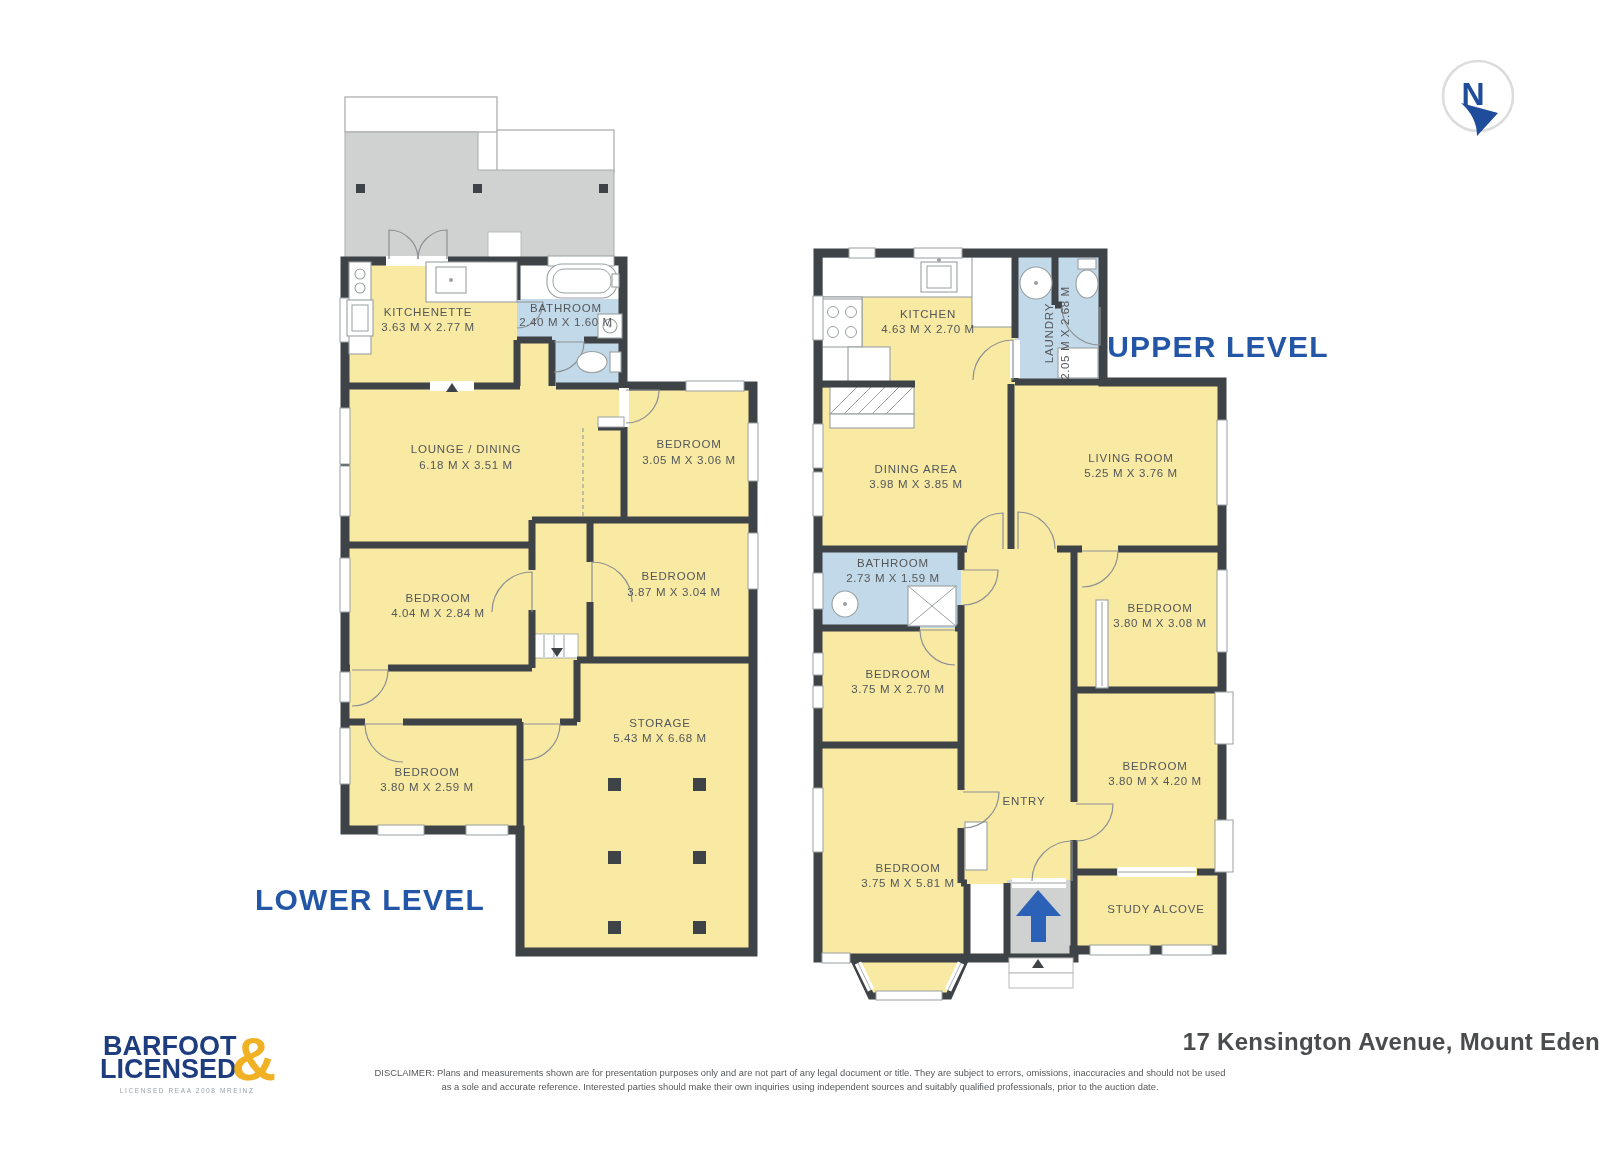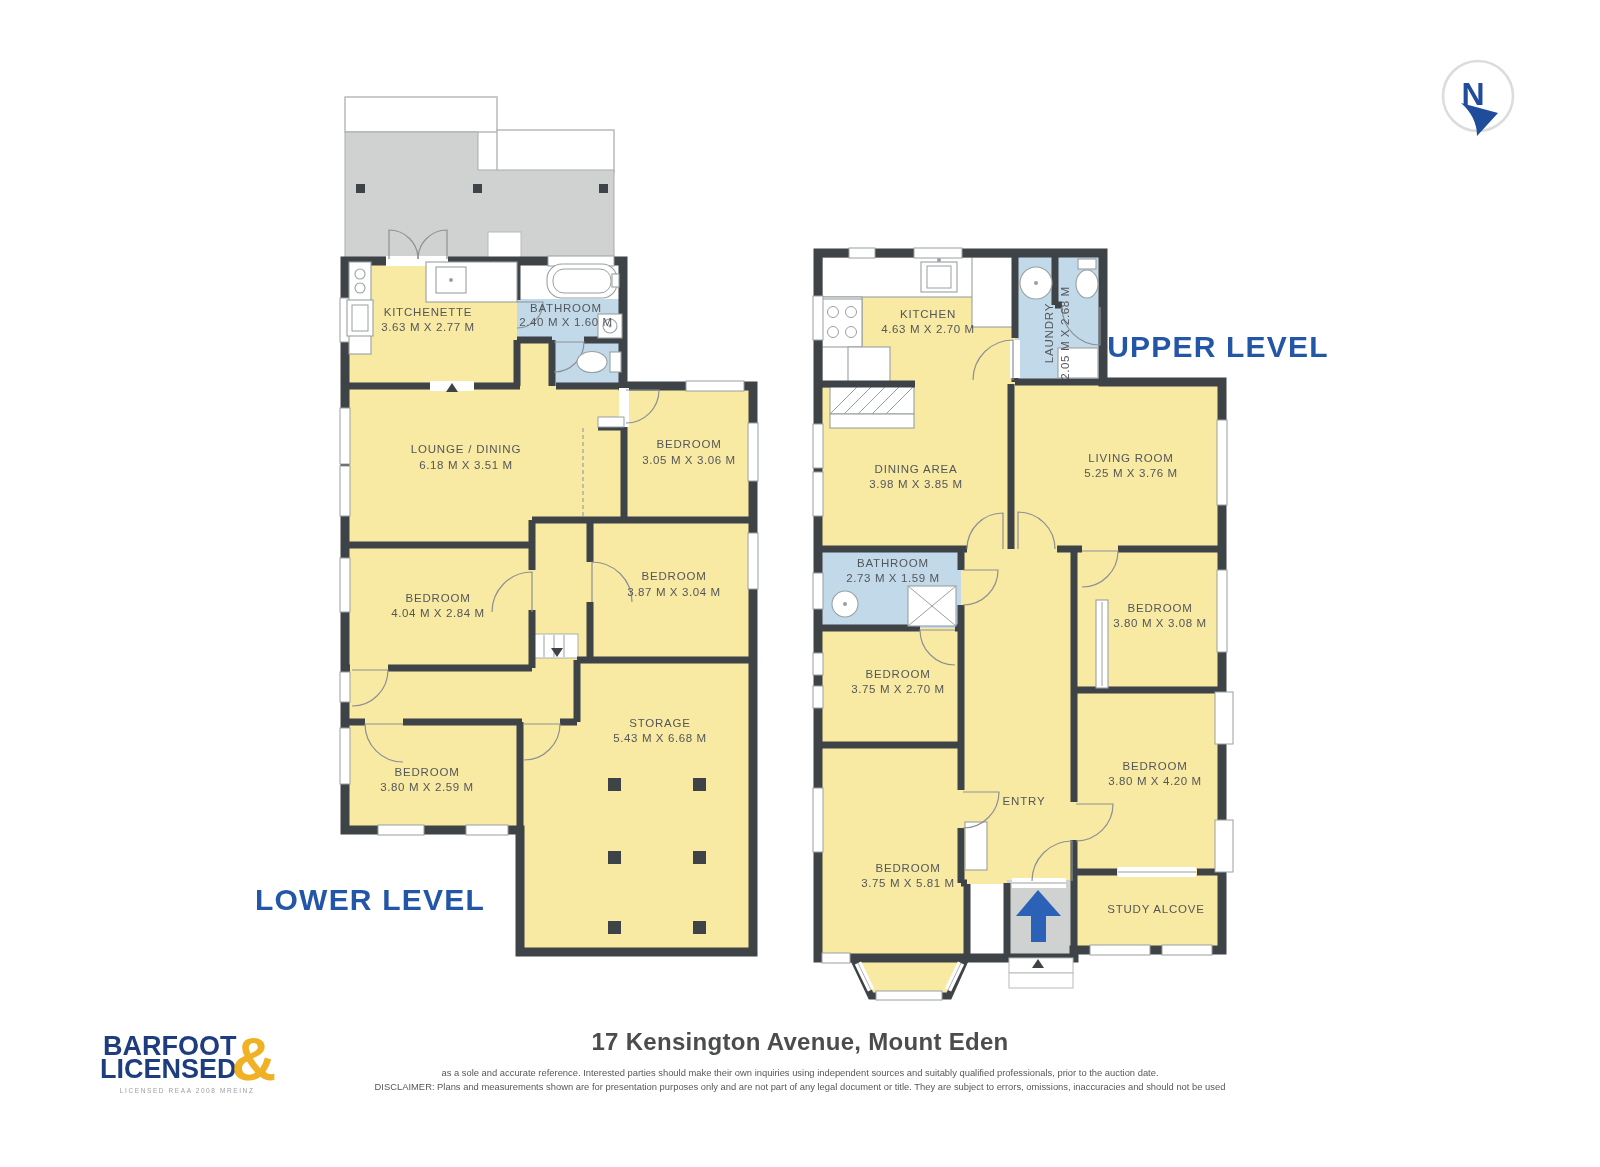--- a/index.html
+++ b/index.html
@@ -18,21 +18,21 @@
   .fixl{fill:none;stroke:#9aa0a2;stroke-width:1;}
   .dash{fill:none;stroke:#9aa0a2;stroke-width:1.2;stroke-dasharray:4 3;}
   .post{fill:#3E4347;}
   .tread{stroke:#9aa0a2;stroke-width:1;}
   
   .logo{position:absolute;left:80px;top:1035px;font-weight:bold;color:#1E3D7E;}
   .logo-main{display:flex;align-items:flex-start;}
   .logo-lines{display:flex;flex-direction:column;align-items:flex-end;font-size:27px;line-height:23px;margin-left:20px;}
   .amp{font-size:62px;line-height:48px;color:#F0B125;margin-left:-5px;}
   .tagline{font-size:6.5px;letter-spacing:1.6px;color:#98a0a6;font-weight:normal;text-align:center;margin-top:4px;padding-left:18px;}
-  .addr{position:absolute;left:0;right:0;top:1028px;text-align:center;font-size:24px;font-weight:bold;
+  .addr{position:absolute;left:0;right:0;top:1028px;text-align:right;font-size:24px;font-weight:bold;
         color:#4a4c4e;letter-spacing:.3px;}
   .disc{position:absolute;left:0;right:0;top:1066px;text-align:center;font-size:9.4px;line-height:13.5px;
         color:#55585b;}
   .disc .w{display:block;max-width:980px;margin:0 auto;}
 </style>
 </head>
 <body>
 
 <div class="canvas">
 <svg width="1600" height="1167" viewBox="0 0 1600 1167">
@@ -321,16 +321,16 @@
         <div>LICENSED</div>
       </div>
       <div class="amp">&amp;</div>
     </div>
     <div class="tagline">LICENSED REAA 2008 MREINZ</div>
   </div>
 
   <div class="addr">17 Kensington Avenue, Mount Eden</div>
 
   <div class="disc">
+    <span class="w">DISCLAIMER: Plans and measurements shown are for presentation purposes only and are not part of any legal document or title. They are subject to errors, omissions, inaccuracies and should not be used</span>
     <span class="w">as a sole and accurate reference. Interested parties should make their own inquiries using independent sources and suitably qualified professionals, prior to the auction date.</span>
-    <span class="w">DISCLAIMER: Plans and measurements shown are for presentation purposes only and are not part of any legal document or title. They are subject to errors, omissions, inaccuracies and should not be used</span>
   </div>
 </div>
 
 </body></html>

